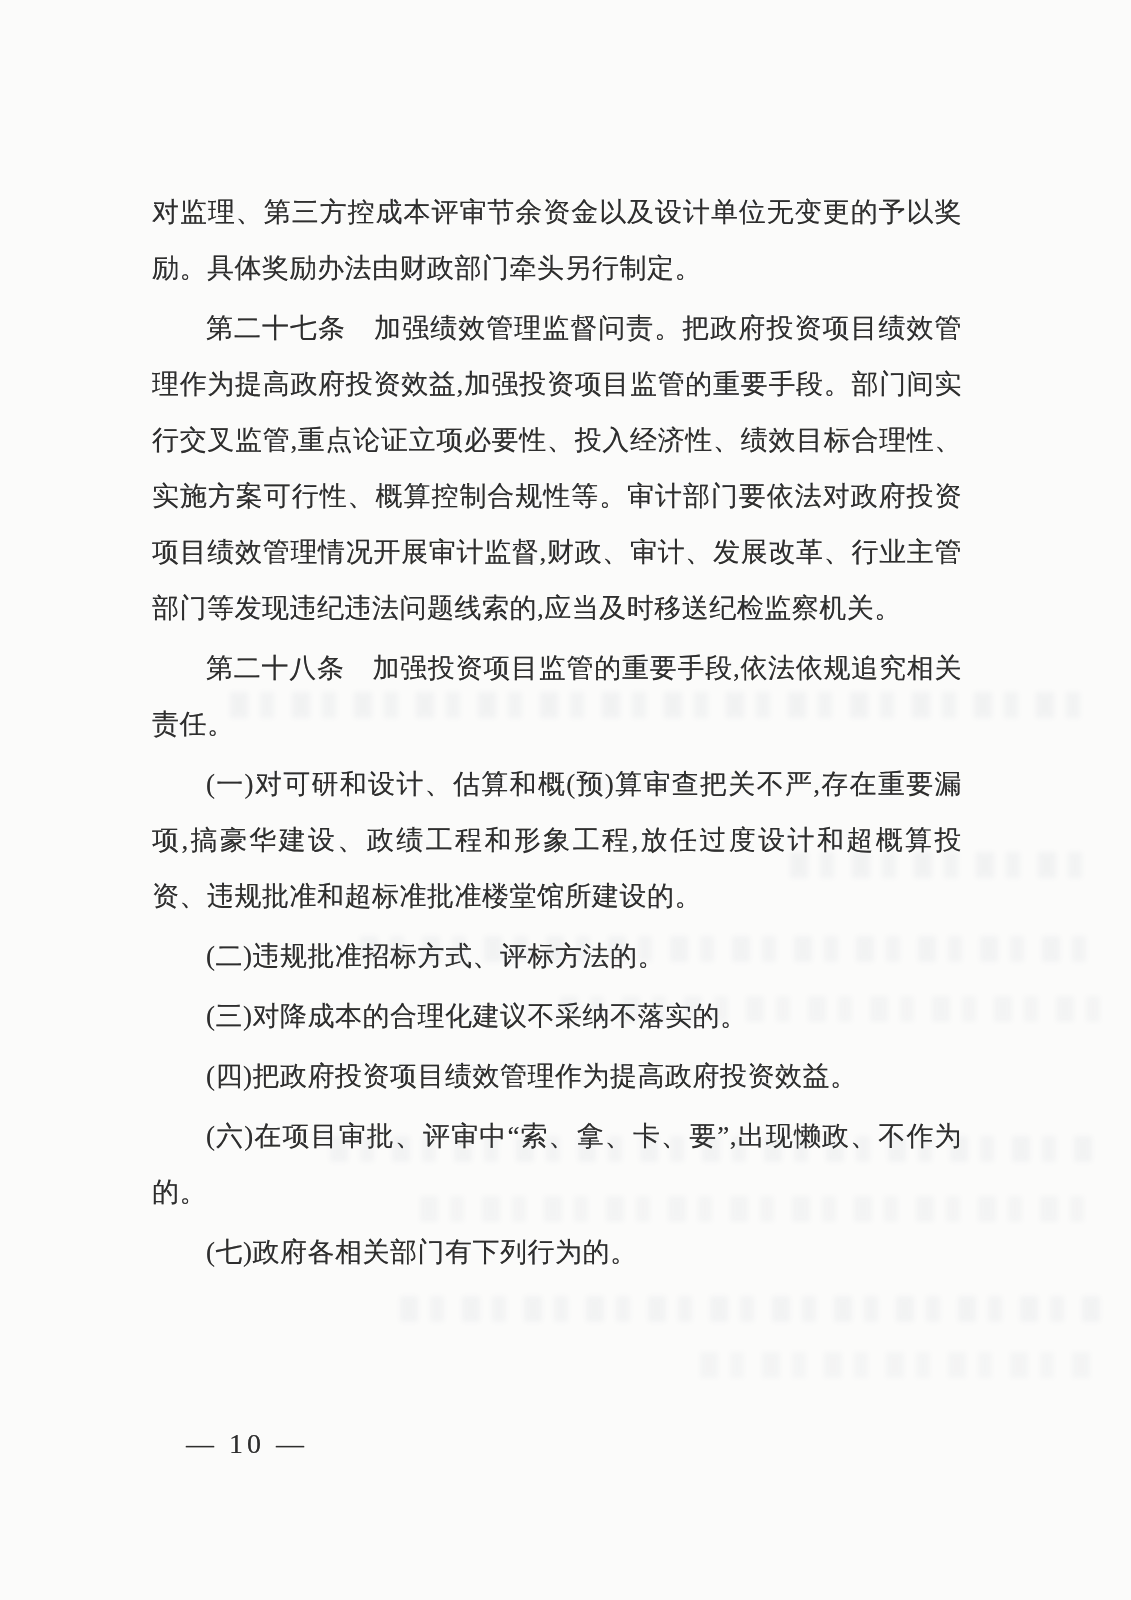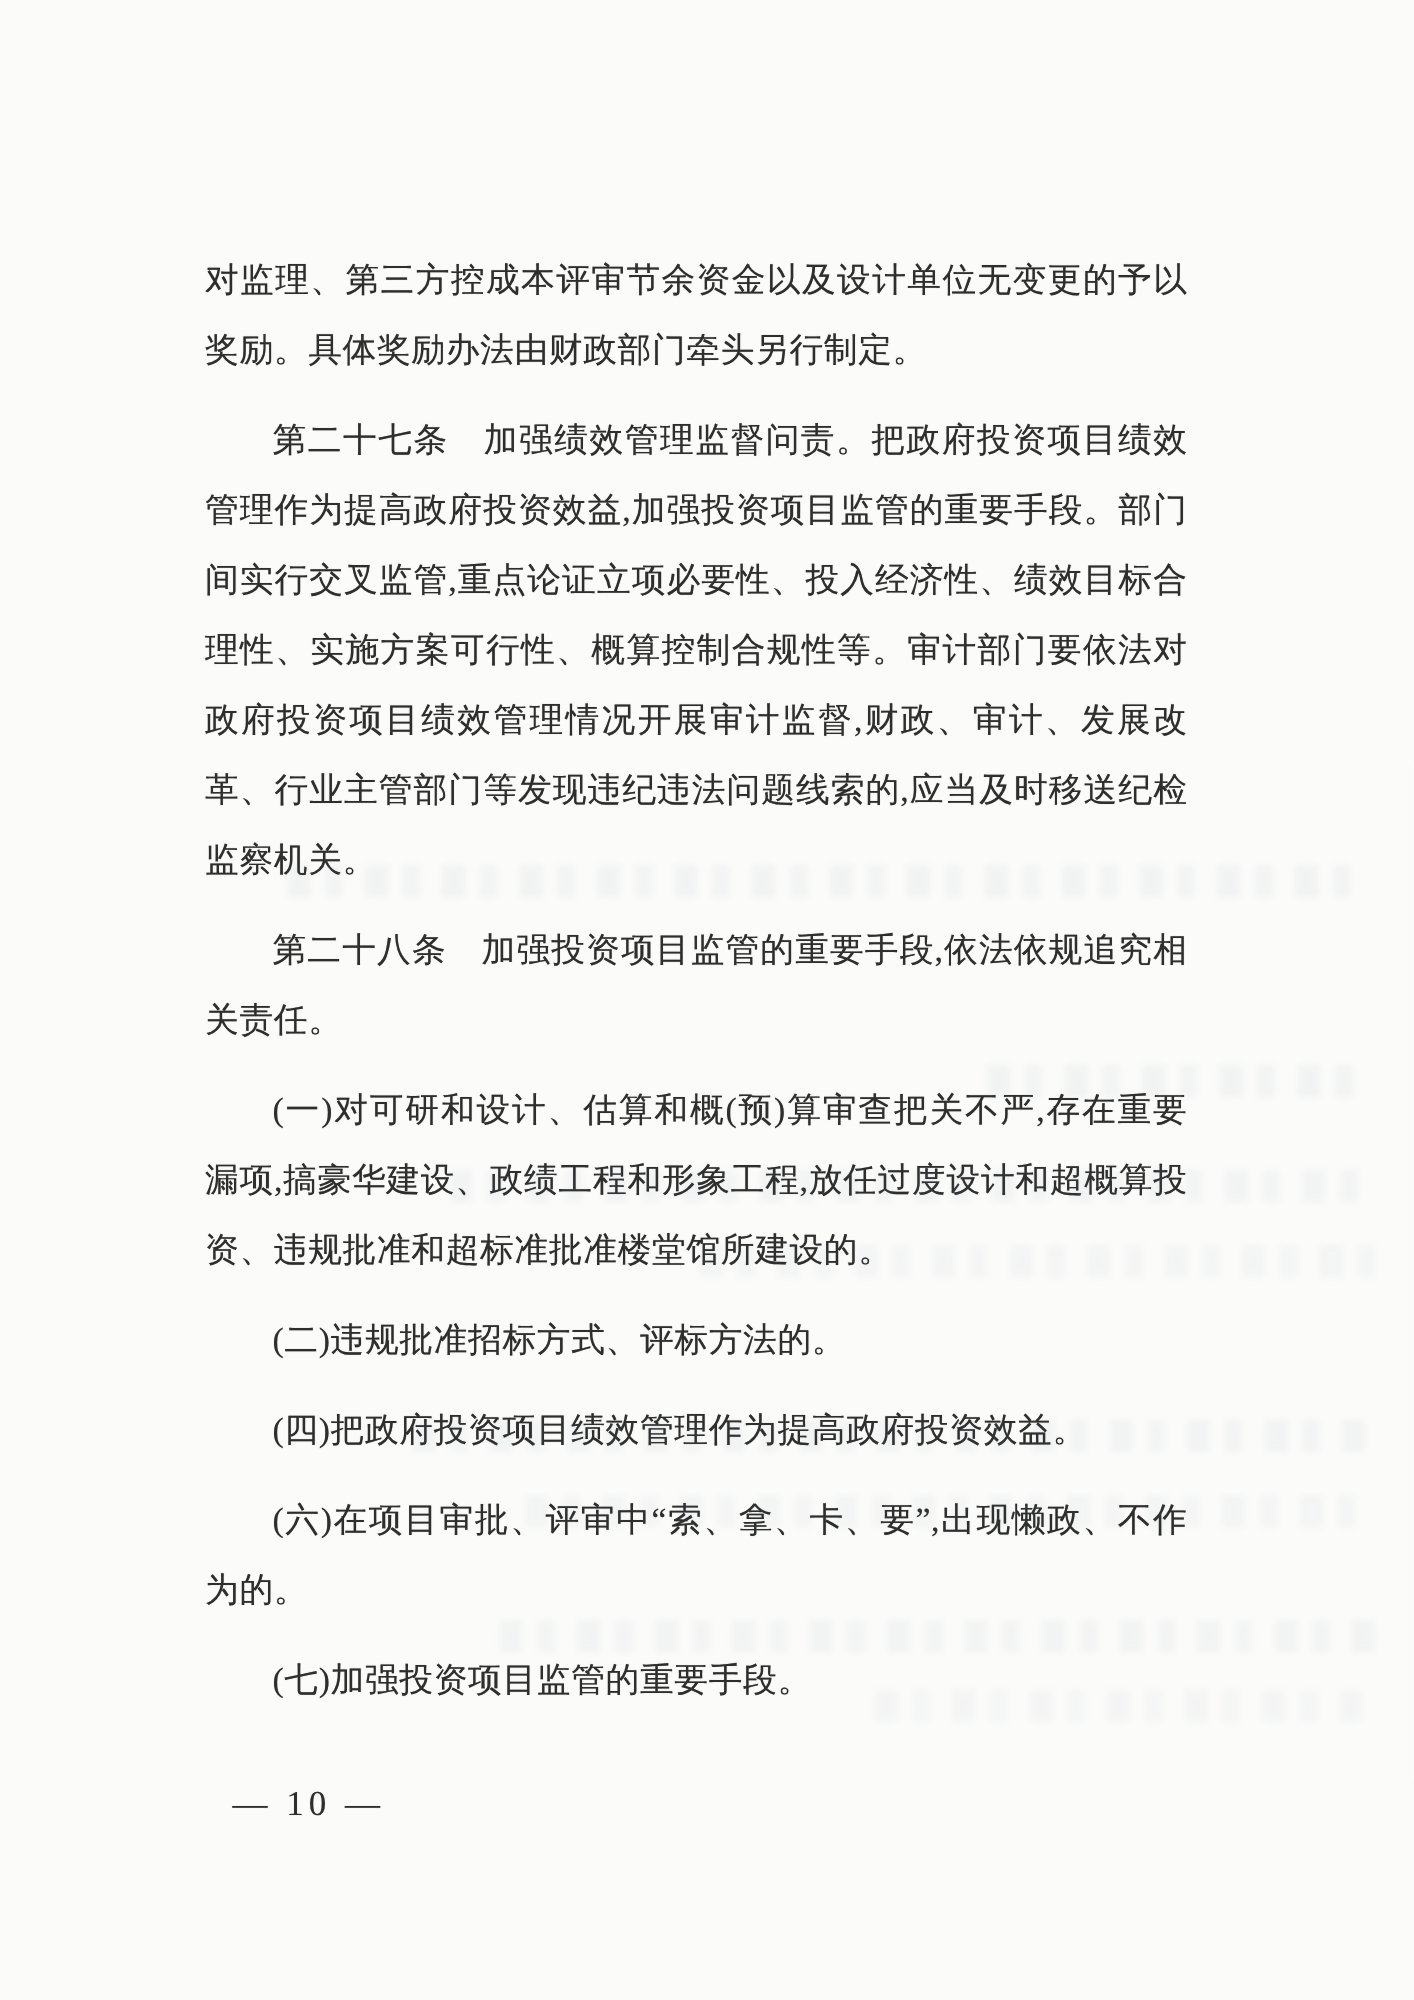--- a/index.html
+++ b/index.html
@@ -22,21 +22,21 @@
     width: 818px;
     font-size: 27px;
     line-height: 56px;
     color: #2e2e2e;
     text-align: justify;
     text-justify: inter-character;
     letter-spacing: 0.5px;
     text-shadow: 0 0 0.6px rgba(45,45,45,0.55);
   }
   .para {
-    margin: 16px;
+    margin: 4px;
     text-indent: 0;
   }
   .para.indent {
     text-indent: 2em;
   }
   .page-footer {
     position: absolute;
     left: 186px;
     top: 1422px;
     font-size: 28px;
@@ -73,23 +73,24 @@
 <body>
 
 <div class="page">
 
   <div class="text-block" id="document-body">
       <div class="para">对监理、第三方控成本评审节余资金以及设计单位无变更的予以奖励。具体奖励办法由财政部门牵头另行制定。</div>
       <div class="para indent">第二十七条　加强绩效管理监督问责。把政府投资项目绩效管理作为提高政府投资效益,加强投资项目监管的重要手段。部门间实行交叉监管,重点论证立项必要性、投入经济性、绩效目标合理性、实施方案可行性、概算控制合规性等。审计部门要依法对政府投资项目绩效管理情况开展审计监督,财政、审计、发展改革、行业主管部门等发现违纪违法问题线索的,应当及时移送纪检监察机关。</div>
       <div class="para indent">第二十八条　加强投资项目监管的重要手段,依法依规追究相关责任。</div>
       <div class="para indent">(一)对可研和设计、估算和概(预)算审查把关不严,存在重要漏项,搞豪华建设、政绩工程和形象工程,放任过度设计和超概算投资、违规批准和超标准批准楼堂馆所建设的。</div>
       <div class="para indent">(二)违规批准招标方式、评标方法的。</div>
+      <div class="para indent">(三)对降成本的合理化建议不采纳不落实的。</div>
       <div class="para indent">(四)把政府投资项目绩效管理作为提高政府投资效益。</div>
       <div class="para indent">(六)在项目审批、评审中“索、拿、卡、要”,出现懒政、不作为的。</div>
-      <div class="para indent">(七)加强投资项目监管的重要手段。</div>
+      <div class="para indent">(七)政府各相关部门有下列行为的。</div>
     </div>
 
   <div class="page-footer">— 10 —</div>
 
   <div class="ghost g1"></div>
   <div class="ghost g2"></div>
   <div class="ghost g3"></div>
   <div class="ghost g4"></div>
   <div class="ghost g5"></div>
   <div class="ghost g6"></div>

